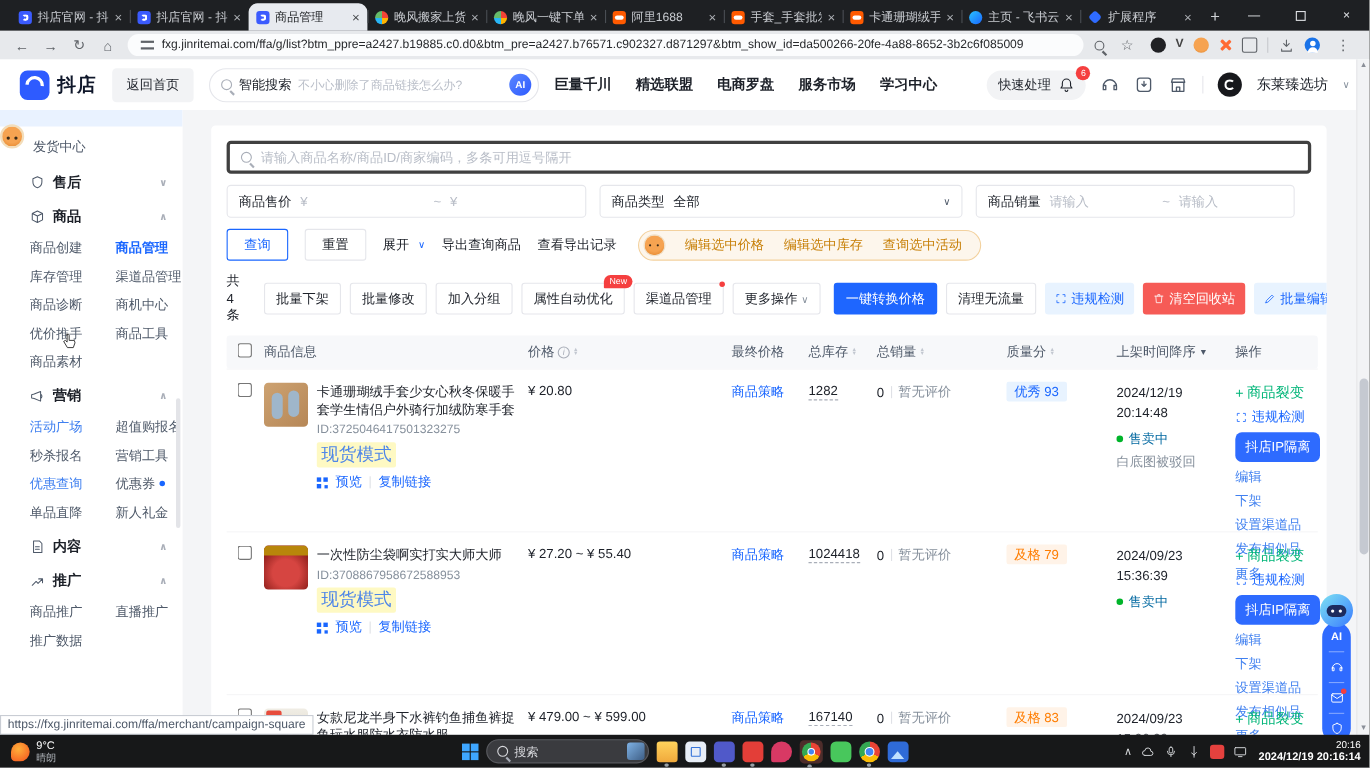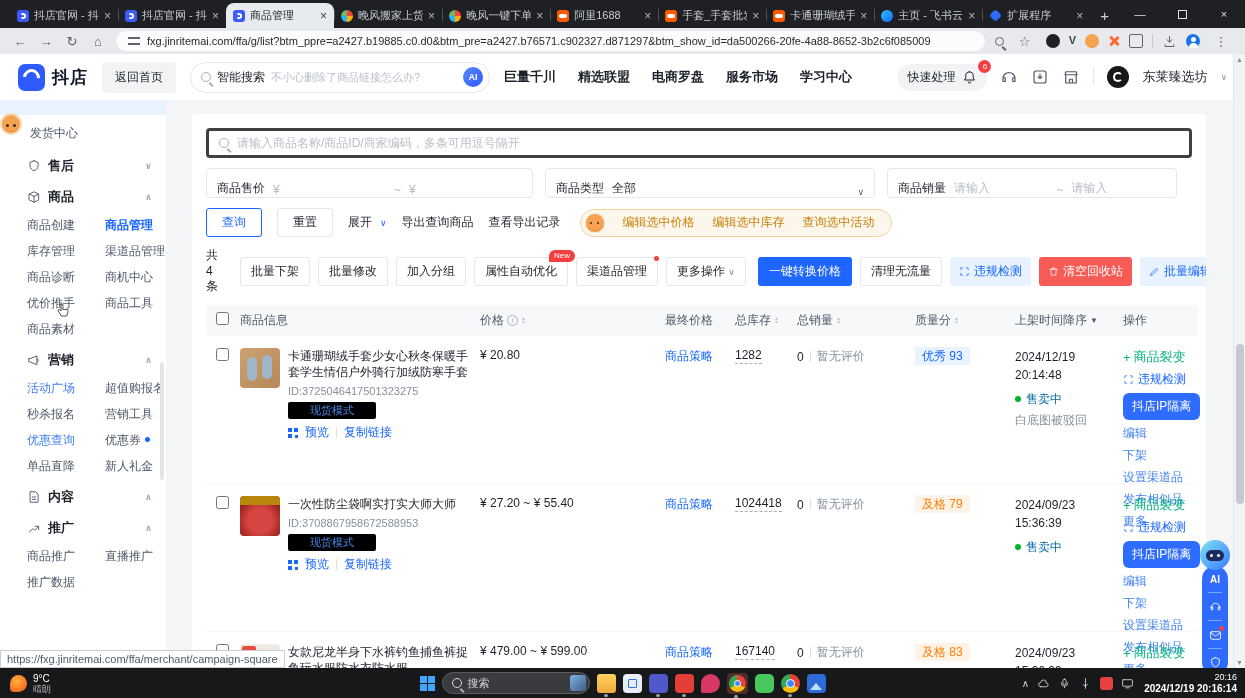--- a/index.html
+++ b/index.html
@@ -87,21 +87,21 @@
 .sb-scroll{position:absolute;right:2px;top:262px;width:4px;height:118px;background:#e3e4e8;border-radius:2px}
 
 .main{flex:1;position:relative;padding:14px 0 0 26px;min-width:0}
 .card{width:1014px;background:#fff;border-radius:4px;padding:14px 8px 14px 14px;height:554px;overflow:hidden;position:relative}
 .kwbox{height:30px;border:3px solid #404040;border-radius:4px;display:flex;align-items:center;gap:8px;padding:0 10px;margin-right:6px}
 .kwbox input{border:none;outline:none;flex:1;font-size:12px;color:#1d2129}
 .kwbox input::placeholder{color:#b8bdc7}
 .mag2{width:10px;height:10px;border:1.5px solid #a9aeb8;border-radius:50%;position:relative;flex:0 0 auto}
 .mag2::after{content:"";position:absolute;left:8px;top:9px;width:5px;height:1.5px;background:#a9aeb8;transform:rotate(45deg);transform-origin:0 0}
 .filterrow{display:flex;gap:12px;margin-top:10px;font-size:12px}
-.fbox{height:30px;border:1px solid #e5e6eb;border-radius:4px;display:flex;align-items:flex-end;gap:8px;padding:0 10px;color:#1d2129}
+.fbox{height:30px;border:1px solid #e5e6eb;border-radius:4px;display:flex;align-items:center;gap:8px;padding:0 10px;color:#1d2129}
 .fb1{width:327px}.fb2{width:330px}.fb3{width:290px}
 .ph{color:#b8bdc7}
 .flex1{flex:1}
 .fchev{margin-left:auto;color:#4e5969;font-size:9px}
 .actionrow{display:flex;align-items:center;gap:15px;margin-top:10px;font-size:12px}
 .btn-q{border:1px solid #1966ff;color:#1966ff;background:#fff;padding:5px 15px;border-radius:3px;font-size:12px}
 .btn-r{border:1px solid #e5e6eb;color:#1d2129;background:#fff;padding:5px 15px;border-radius:3px;font-size:12px}
 .lnk{color:#1d2129;cursor:default}
 .expand{display:flex;align-items:center;gap:8px;color:#1d2129}
 .expand .chev{color:#1966ff}
@@ -132,21 +132,21 @@
 .img1{background:linear-gradient(135deg,#cda271,#b68757)}
 .img1::after{content:"";position:absolute;left:7px;top:9px;width:10px;height:24px;background:#9fb6ca;border-radius:5px;box-shadow:15px -2px 0 #9fb6ca}
 .img2{background:radial-gradient(circle at 50% 62%,#d64541 38%,#8e1f1b 80%)}
 .img2::before{content:"";position:absolute;top:0;left:0;right:0;height:9px;background:#b8860b}
 .img3{background:linear-gradient(180deg,#f0ede5,#d8cfbd)}
 .img3::before{content:"";position:absolute;left:2px;top:2px;width:14px;height:10px;background:#e74c3c;border-radius:2px}
 .img3::after{content:"";position:absolute;left:16px;top:14px;width:6px;height:20px;background:#8a7a52;border-radius:3px;box-shadow:10px 0 0 #8a7a52}
 .pmeta{display:flex;flex-direction:column;gap:5px;min-width:0}
 .ptitle{line-height:1.35;color:#1d2129}
 .pid{color:#86909c;font-size:11px}
-.ptag{background:#000000;color:#4e86e8;font-size:11px;padding:1px 22px;border-radius:2px;width:fit-content}
+.ptag{background:#fef9c3;color:#4e86e8;font-size:16px;padding:1px 4px;border-radius:2px;width:fit-content}
 .plinks{display:flex;align-items:center;gap:7px;color:#1966ff}
 .qri{width:10px;height:10px;flex:0 0 auto;background:linear-gradient(#1966ff,#1966ff) 0 0/4px 4px no-repeat,linear-gradient(#1966ff,#1966ff) 100% 0/4px 4px no-repeat,linear-gradient(#1966ff,#1966ff) 0 100%/4px 4px no-repeat,linear-gradient(#1966ff,#1966ff) 100% 100%/3px 3px no-repeat}
 .pldiv{width:1px;height:11px;background:#dfe1e6}
 .blue{color:#1966ff}
 .stockv{border-bottom:1px dashed #a9aeb8;width:fit-content;padding-bottom:1px}
 .salesline{display:flex;align-items:center;gap:6px}
 .gray{color:#86909c}
 .qbadge{padding:2px 7px;border-radius:2px;font-size:12px;width:fit-content;white-space:nowrap}
 .qblue{background:#e8f3ff;color:#1966ff}
 .qorange{background:#fff3e8;color:#ff7d00}

